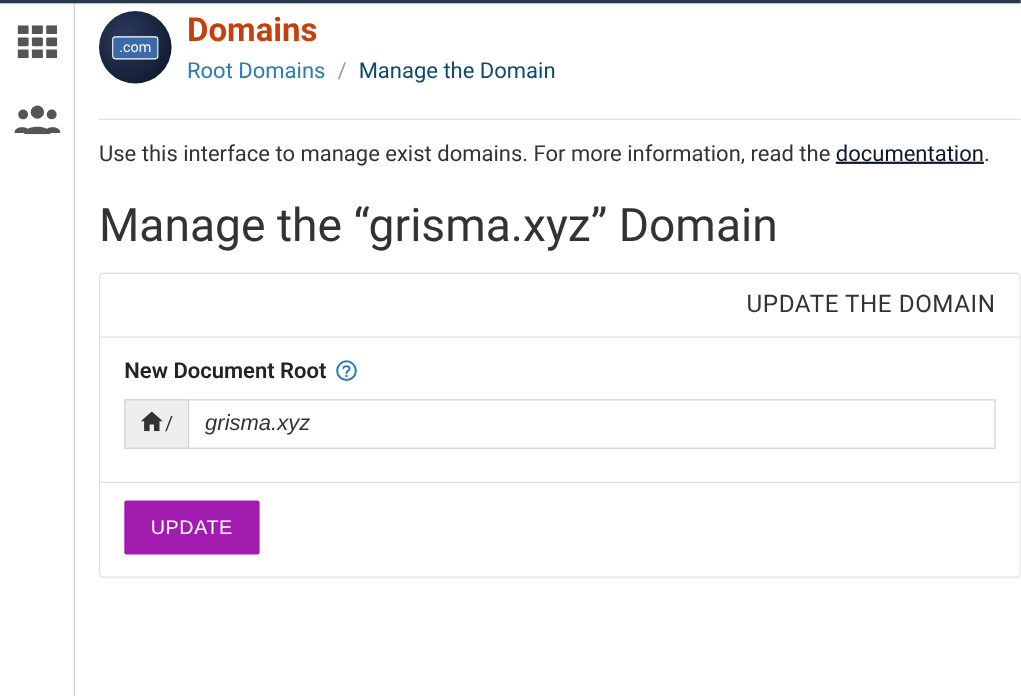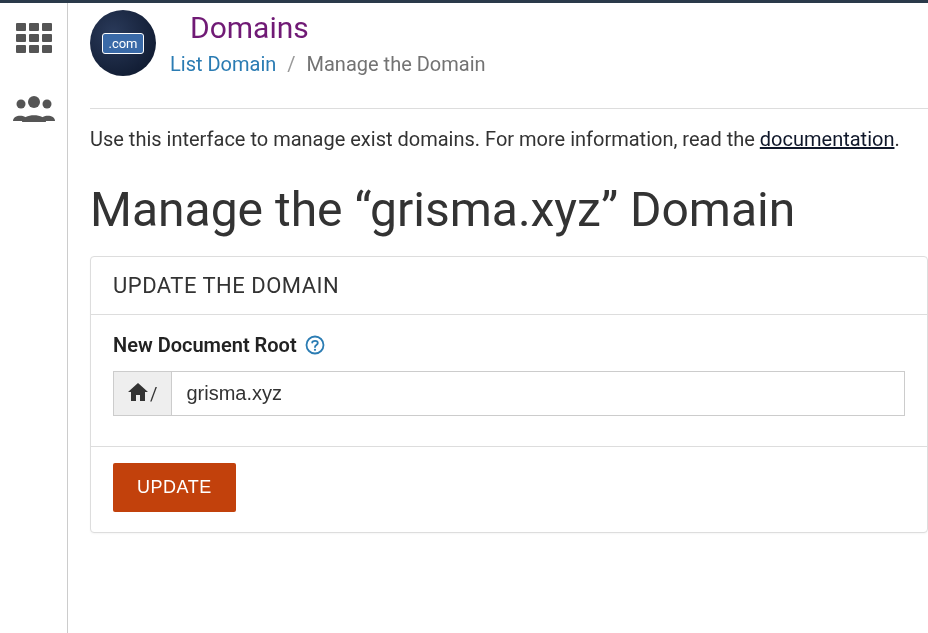--- a/index.html
+++ b/index.html
@@ -59,69 +59,69 @@
     .domain-badge {
       background: #3a6aa8;
       color: #fff;
       font-size: 13px;
       padding: 2px 5px;
       border-radius: 3px;
       border: 1px solid #fff;
     }
     .header-text h1 {
       font-size: 30px;
-      font-weight: 400;
-      color: #701a75;
+      font-weight: 700;
+      color: #c2410c;
       line-height: 1.2;
-      margin-left: 20px;
     }
     .breadcrumb {
       margin-top: 6px;
       font-size: 20px;
     }
     .breadcrumb a {
       color: #2b7cb3;
       text-decoration: none;
     }
     .breadcrumb-sep {
       color: #999;
       padding: 0 6px;
     }
     .breadcrumb-current {
-      color: #737373;
+      color: #0c4a6e;
     }
     .intro {
       margin-top: 18px;
       font-size: 20px;
       color: #333;
     }
     .intro a {
       color: #0f172a;
       text-decoration: underline;
     }
     .page-title {
       margin-top: 30px;
-      font-size: 48px;
+      font-size: 42px;
       font-weight: 400;
       color: #333;
     }
     .panel {
       margin-top: 18px;
       border: 1px solid #ddd;
       border-radius: 4px;
       background: #fff;
       box-shadow: 0 1px 2px rgba(0,0,0,0.04);
     }
     .panel-header {
       padding: 16px 22px;
       border-bottom: 1px solid #ddd;
       font-size: 22px;
       font-weight: 400;
       letter-spacing: 0.5px;
       color: #333;
+      text-align: right;
     }
     .panel-body {
       padding: 18px 22px 30px 22px;
     }
     .field-label {
       font-size: 20px;
       font-weight: 600;
       color: #222;
       display: flex;
       align-items: center;
@@ -155,27 +155,28 @@
     }
     .input-addon .slash { font-size: 18px; }
     .doc-root-input {
       flex: 1;
       border: 1px solid #ccc;
       padding: 10px 14px;
       font-size: 20px;
       color: #333;
       outline: none;
       min-width: 0;
+      font-style: italic;
     }
     .panel-footer {
       padding: 16px 22px 20px 22px;
       border-top: 1px solid #ddd;
     }
     .btn-update {
-      background: #c2410c;
+      background: #a21caf;
       color: #fff;
       border: none;
       padding: 14px 24px;
       font-size: 18px;
       letter-spacing: 0.5px;
       cursor: pointer;
       border-radius: 2px;
     }
     .top-border {
       position: absolute;
@@ -218,21 +219,21 @@
 </div>
 
 <div class="main">
   <div class="header">
     <div class="domain-icon">
       <span class="domain-badge">.com</span>
     </div>
     <div class="header-text">
       <h1>Domains</h1>
       <div class="breadcrumb">
-        <a href="#">List Domain</a>
+        <a href="#">Root Domains</a>
         <span class="breadcrumb-sep">/</span>
         <span class="breadcrumb-current">Manage the Domain</span>
       </div>
     </div>
   </div>
 
   <p class="intro">
     <span>Use this interface to manage exist domains. For more information, read the </span><a href="#">documentation</a><span>.</span>
   </p>
 

